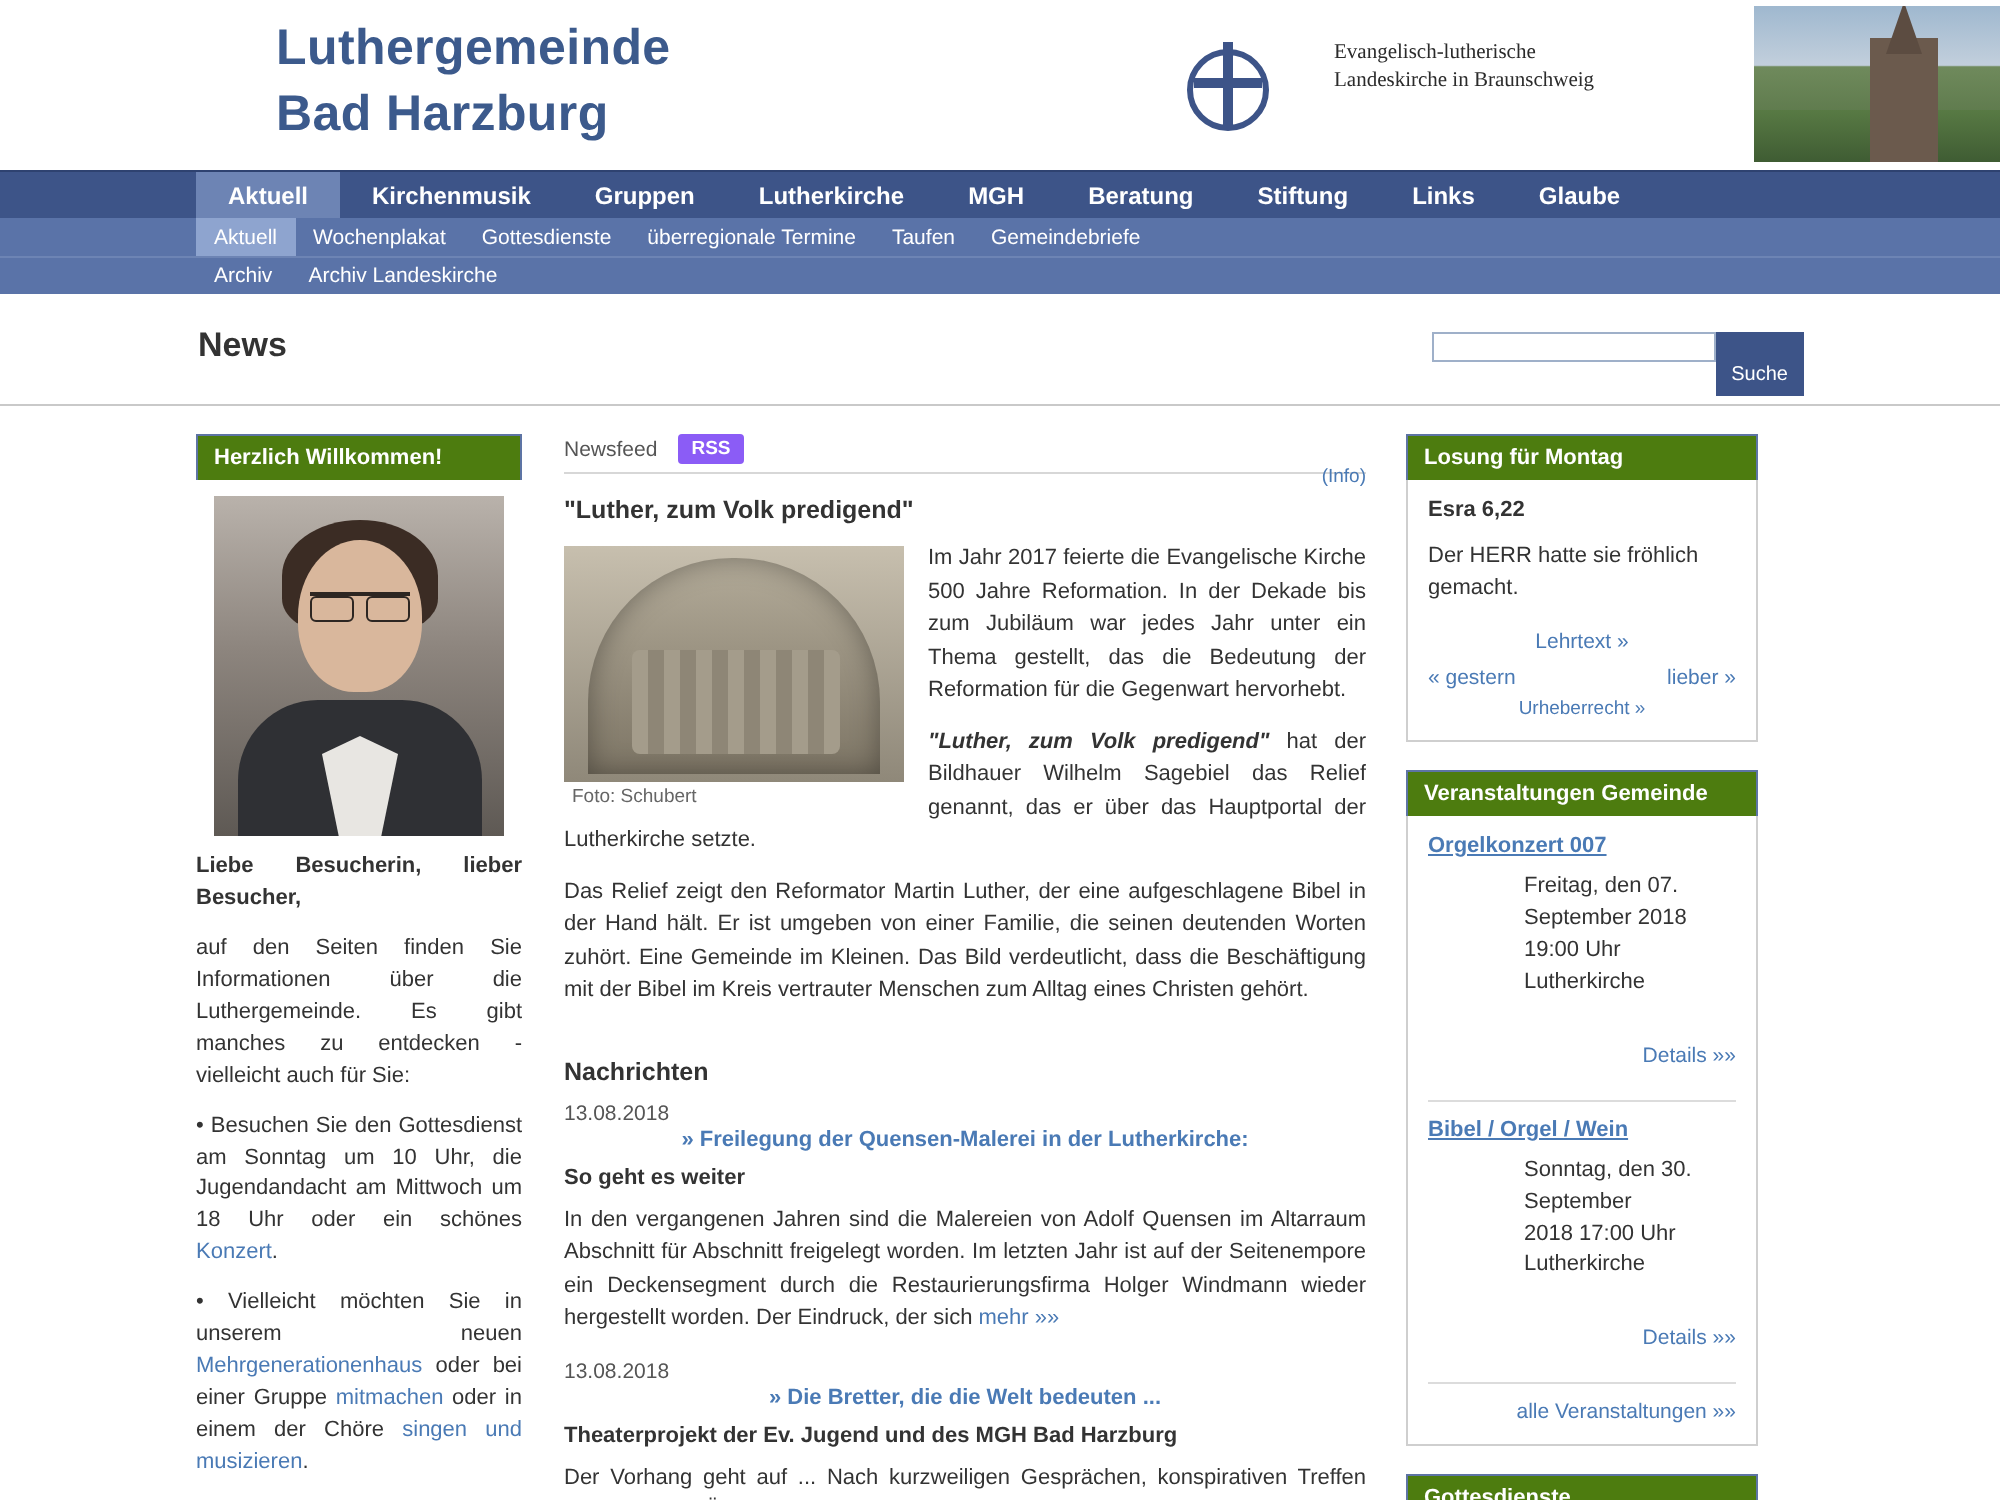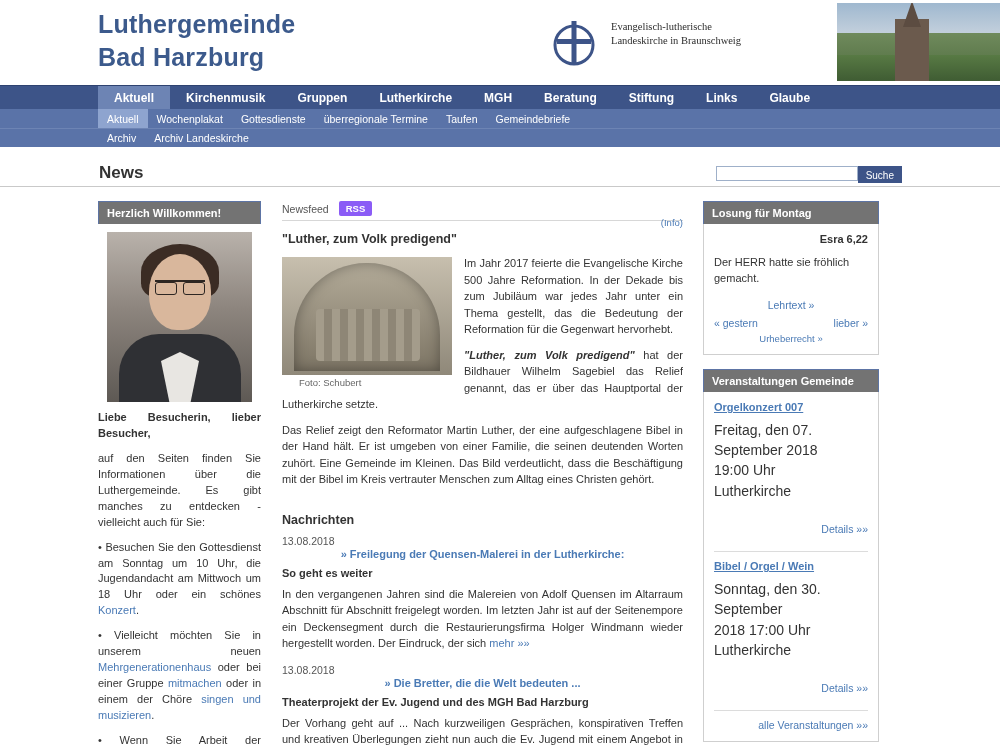--- a/index.html
+++ b/index.html
@@ -13,33 +13,34 @@
     overflow:hidden;
   }
   .page { width:1000px; margin:0 auto; background:#fff; position:relative; }
 
   
   .header {
     position:relative;
     height:85px;
     background:#ffffff;
     border-bottom:0;
+    padding-left:40px;
   }
   .header-inner { position:relative; width:1000px; height:85px; }
   .logo-title {
     position:absolute; left:98px; top:8px;
     font-family:"Liberation Sans", sans-serif;
     font-size:25px; font-weight:bold; color:#3c5a8c;
     line-height:1.30;
     letter-spacing:0.2px;
   }
   .logo-title .l2 { display:block; }
   .ev-block {
     position:absolute; left:545px; top:17px;
-    display:flex; align-items:flex-start; gap:8px;
+    display:flex; align-items:flex-start; gap:24px;
   }
   .ev-cross { width:58px; height:48px; position:relative; margin-top:2px; }
   .ev-text {
     font-size:10.5px; color:#2b2b2b; line-height:1.35; padding-top:3px;
     font-family:"Liberation Serif", serif;
   }
   .header-photo {
     position:absolute; right:0px; top:3px;
     width:163px; height:78px;
     background:
@@ -94,53 +95,53 @@
     display:flex; align-items:center;
     border-top:1px solid #6d84b4;
   }
   .nav-sub2 .item {
     color:#ffffff; font-size:10.5px; padding:0 9px;
     display:flex; align-items:center; height:19px; white-space:nowrap; cursor:pointer;
   }
 
   
   .title-row {
-    position:relative; height:40px;
+    position:relative; height:56px;
     padding-left:98px;
     border-bottom:1px solid #c9c9c9;
   }
   .page-title {
     position:absolute; left:99px; top:16px;
     font-size:17px; font-weight:bold; color:#333;
   }
   .search-wrap {
     position:absolute; right:98px; top:19px;
     display:flex; align-items:stretch;
   }
   .search-input {
     width:142px; height:15px; border:1px solid #9fb0c9; background:#fff;
     font-size:10px; padding:0 3px; color:#333; outline:none;
   }
   .search-btn {
     height:17px; background:#3d5488; color:#fff; border:0;
-    font-size:10px; padding:4px 8px; cursor:pointer;
+    font-size:10px; padding:16px 8px; cursor:pointer;
     font-family:"Liberation Sans", sans-serif;
   }
 
   
   .content {
     display:flex; gap:0px; padding:14px 98px 0 98px; align-items:flex-start;
   }
   .col-left { width:163px; flex:0 0 163px; }
   .col-mid  { width:442px; flex:0 0 442px; padding:0 20px 0 21px; }
   .col-right{ width:176px; flex:0 0 176px; }
 
   
   .boxhead {
-    background:#737373; color:#fff; font-weight:bold; font-size:11px;
+    background:#4d7c0f; color:#fff; font-weight:bold; font-size:11px;
     padding:5px 8px; border:1px solid #5d74a4; border-bottom:0;
   }
   .boxbody {
     border:1px solid #cfcfcf; border-top:0; background:#fff; padding:8px;
   }
 
   
   .portrait {
     width:145px; height:170px; margin:0 auto 8px auto;
     background:linear-gradient(to bottom,#b9b2ab 0%,#8d857e 45%,#5e5954 100%);
@@ -203,45 +204,45 @@
     position:absolute; left:12px; top:6px; width:146px; height:108px;
     border-radius:72px 72px 0 0;
     background:linear-gradient(to bottom,#b3ab99,#7d7565);
     box-shadow:inset 0 0 14px rgba(0,0,0,.35);
   }
   .art-photo .figs {
     position:absolute; left:34px; bottom:14px; width:104px; height:52px;
     background:repeating-linear-gradient(90deg,#a49c8b 0 8px,#8e8676 8px 16px);
     border-radius:4px;
   }
-  .photo-caption { font-size:9.5px; color:#666; margin:2px 0 0 17px; }
+  .photo-caption { font-size:9.5px; color:#666; margin:2px 0 0 4px; }
   .art-body p { margin:0 0 9px 0; font-size:11px; line-height:1.5; text-align:justify; color:#333; }
   .art-body .it-b { font-style:italic; font-weight:bold; }
 
   .sec-title { font-size:12.5px; font-weight:bold; color:#333; margin:16px 0 8px 0; }
   .news-item { margin-bottom:12px; }
   .news-date { font-size:10.5px; color:#555; margin-bottom:1px; }
   .news-link { font-size:11px; color:#4a7ab5; font-weight:bold; cursor:pointer; display:block; margin-bottom:7px;text-align:center; }
   .news-sub { font-size:11px; font-weight:bold; color:#333; margin:0 0 7px 0; }
   .news-text { font-size:11px; line-height:1.5; text-align:justify; color:#333; margin:0; }
   .more { color:#4a7ab5; cursor:pointer; }
 
   
   .rbox { margin-bottom:14px; }
   .rbody { border:1px solid #cfcfcf; border-top:0; background:#fff; padding:9px 10px 10px 10px; }
-  .losung-ref { text-align:right; font-weight:bold; font-size:11px; color:#333; margin:0 0 10px 0; }
+  .losung-ref { font-weight:bold; font-size:11px; color:#333; margin:0 0 10px 0; }
   .losung-text { font-size:11px; line-height:1.45; color:#333; margin:0 0 12px 0; }
   .center-link { text-align:center; font-size:10.5px; color:#4a7ab5; cursor:pointer; margin-bottom:6px; }
   .lr-links { display:flex; justify-content:space-between; font-size:10.5px; color:#4a7ab5; margin-bottom:4px; }
   .lr-links span { cursor:pointer; }
   .urheber { text-align:center; font-size:9.5px; color:#4a7ab5; cursor:pointer; }
 
   .ev-item { padding-bottom:8px; }
   .ev-name { font-size:11px; font-weight:bold; color:#4a7ab5; cursor:pointer; margin-bottom:7px;text-decoration:underline; }
-  .ev-line { font-size:14px; color:#333; line-height:1.45; }
+  .ev-line { font-size:11px; color:#333; line-height:1.45;margin-left:48px; }
   .ev-details { text-align:right; font-size:10.5px; color:#4a7ab5; cursor:pointer; margin-top:22px; }
   .hr-dot { border-top:1px solid #dcdcdc; margin:8px 0; }
   .all-ev { text-align:right; font-size:10.5px; color:#4a7ab5; cursor:pointer; margin-top:4px; }
 </style>
 </head>
 <body>
 
 <div class="page">
 
   <div class="header">

